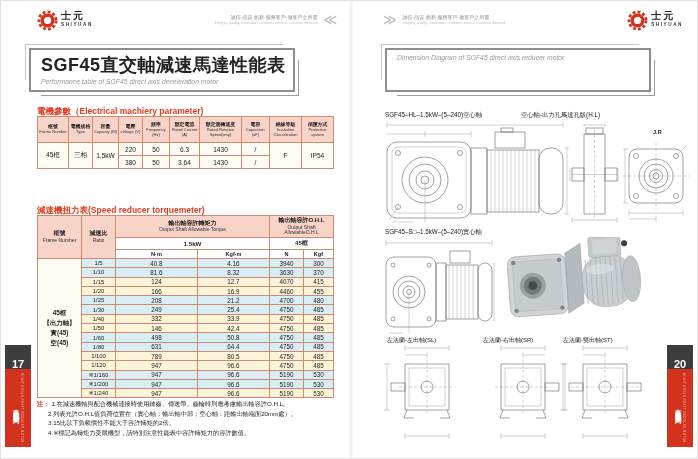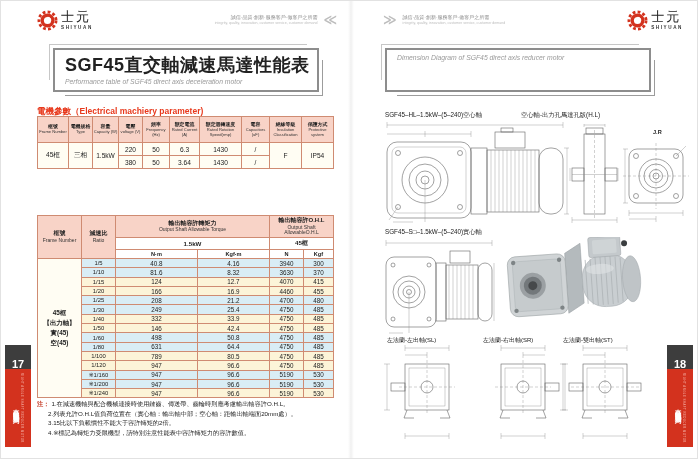--- a/index.html
+++ b/index.html
@@ -8,38 +8,38 @@
          font-family:"Liberation Sans","DejaVu Sans",sans-serif;color:#222;overflow:hidden}
   .fold{position:absolute;left:347px;top:0;width:6px;height:100%;
         background:linear-gradient(90deg,rgba(0,0,0,0),rgba(0,0,0,.06),rgba(0,0,0,0))}
 
   
   .hdr{position:absolute;top:9px;display:flex;align-items:flex-start;justify-content:space-between}
   .hdr-left{left:36px;width:300px}
   .hdr-right{left:382px;width:300px}
   .brand{display:flex;gap:3px;align-items:flex-start}
   .brand svg{width:21px;height:21px}
-  .brand .cn{font-size:13px;font-weight:normal;letter-spacing:2px;line-height:1.1}
+  .brand .cn{font-size:10px;font-weight:bold;letter-spacing:2px;line-height:1.1}
   .brand .en{font-size:4.6px;font-weight:bold;letter-spacing:1.6px;color:#333;margin-top:1px}
   .tagline{text-align:right;margin-top:4px;line-height:1.4}
   .hdr-right .tagline{text-align:left}
   .tag-cn{font-size:5px;color:#8a8a8a}
   .tag-en{font-size:3.6px;color:#bdbdbd}
   .chev{font-size:13px;color:#bdbdbd;font-weight:bold;line-height:1;margin-top:3px}
 
   
   .titlebox{position:absolute;top:47px;height:44px;border:2px solid #8d8d8d;background:#fff;
             padding:3px 10px 0 10px;z-index:2}
   .titlebox::before{content:"";position:absolute;left:-6px;top:-6px;right:10px;bottom:10px;
             border-left:1px solid #c7c7c7;border-top:1px solid #c7c7c7;pointer-events:none}
   .titlebox::after{content:"";position:absolute;left:10px;top:10px;right:-6px;bottom:-6px;
             border-right:1px solid #9c9c9c;border-bottom:1px solid #9c9c9c;pointer-events:none}
   .titlebox .t1{font-size:18px;font-weight:bold;letter-spacing:.5px;white-space:nowrap}
   .titlebox .t2{font-size:6.8px;color:#999;font-style:italic;margin-top:1px;white-space:nowrap}
-  .titlebox.tleft{left:52px;width:266px}
+  .titlebox.tleft{left:28px;width:266px}
   .titlebox.tright{left:384px;width:266px}
 
   
   .sec{position:absolute;left:36px;font-size:8.5px;font-weight:bold;color:#e8391c;white-space:nowrap}
   .sec1{top:105px}.sec2{top:204px}
 
   
   table{border-collapse:collapse;table-layout:fixed}
   .etable{position:absolute;left:36px;top:115px;width:296px}
   .etable th,.etable td,.ttable th,.ttable td{border:.6px solid #cf8b72;text-align:center;vertical-align:middle;overflow:hidden}
@@ -206,20 +206,21 @@
       <tr>
         <td>380</td>
         <td>50</td>
         <td>3.64</td>
         <td>1430</td>
         <td>/</td>
       </tr>
     </tbody>
   </table>
 
+  <div class="sec sec2">減速機扭力表(Speed reducer torquemeter)</div>
 
   <table class="ttable">
     <colgroup>
       <col style="width:44px">
         <col style="width:34px">
         <col style="width:82px">
       <col style="width:72px">
         <col style="width:34px">
         <col style="width:30px">
     </colgroup>
@@ -630,18 +631,18 @@
         <rect x="22" y="20" width="44" height="46"></rect>
         <rect x="26" y="24" width="36" height="38" class="lt"></rect>
         <circle cx="44" cy="43" r="6"></circle>
         <rect x="8" y="39" width="14" height="8"></rect>
           <rect x="66" y="39" width="14" height="8"></rect>
         <path d="M24 66 l-3 8 h10 M64 66 l3 8 h-10"></path>
       </g>
     </svg>
   </div>
 
-  <div class="pagenum pr">18</div>
+  <div class="pagenum pr">20</div>
   <div class="strip sr">
     <span class="vcn">直交軸減速馬達系列</span>
     <span class="ven">RIGHT ANGLE SHAFT REDUCER MOTOR</span>
   </div>
 </div>
 
 </body></html>

